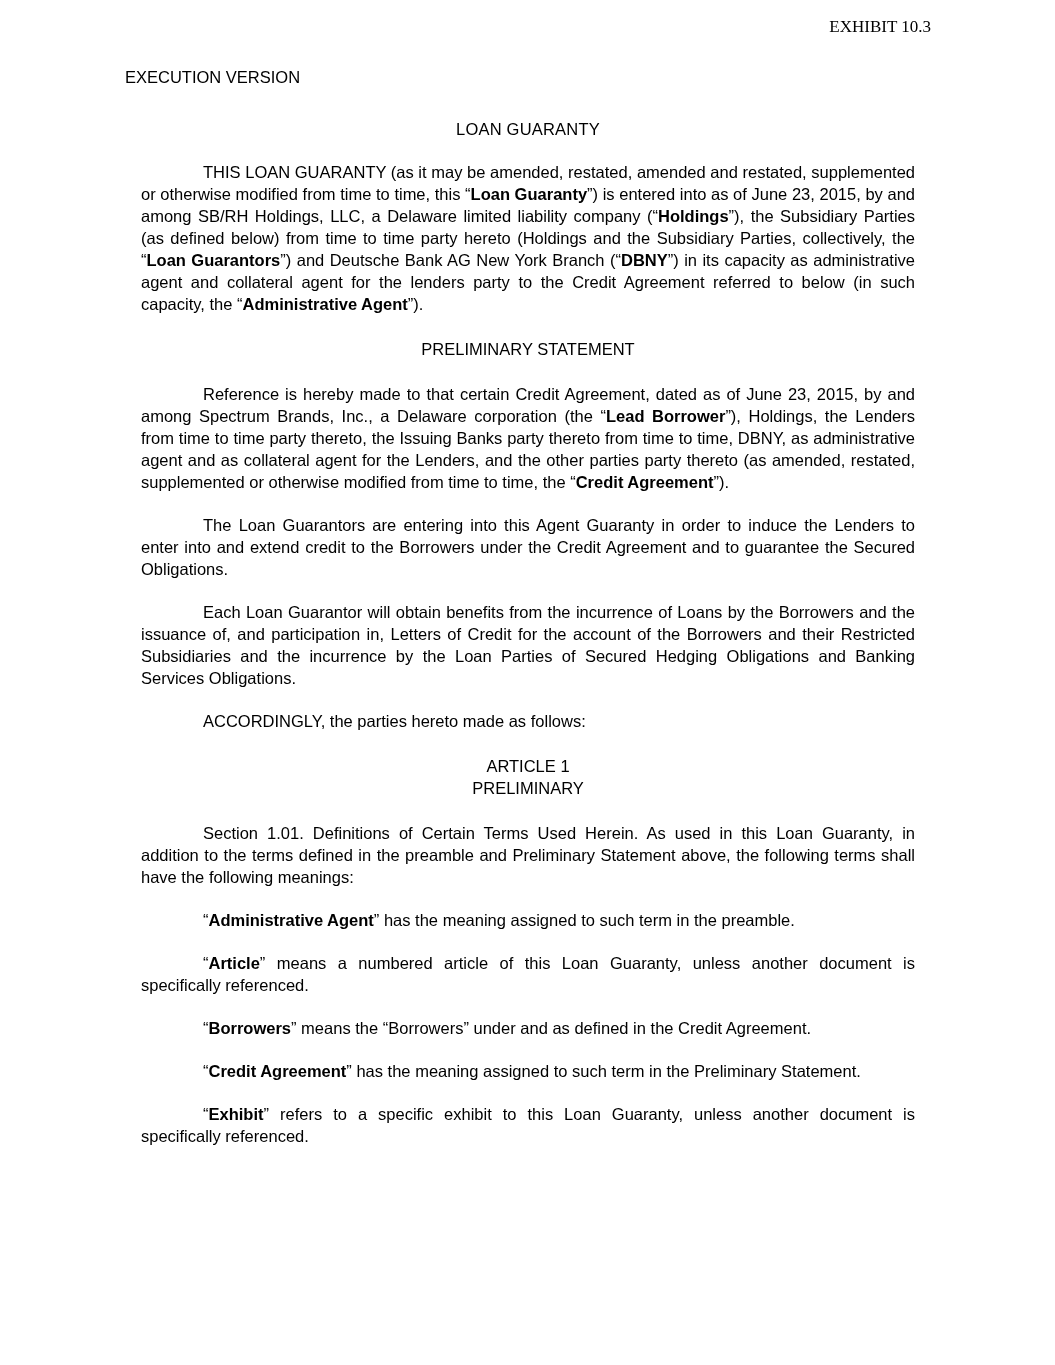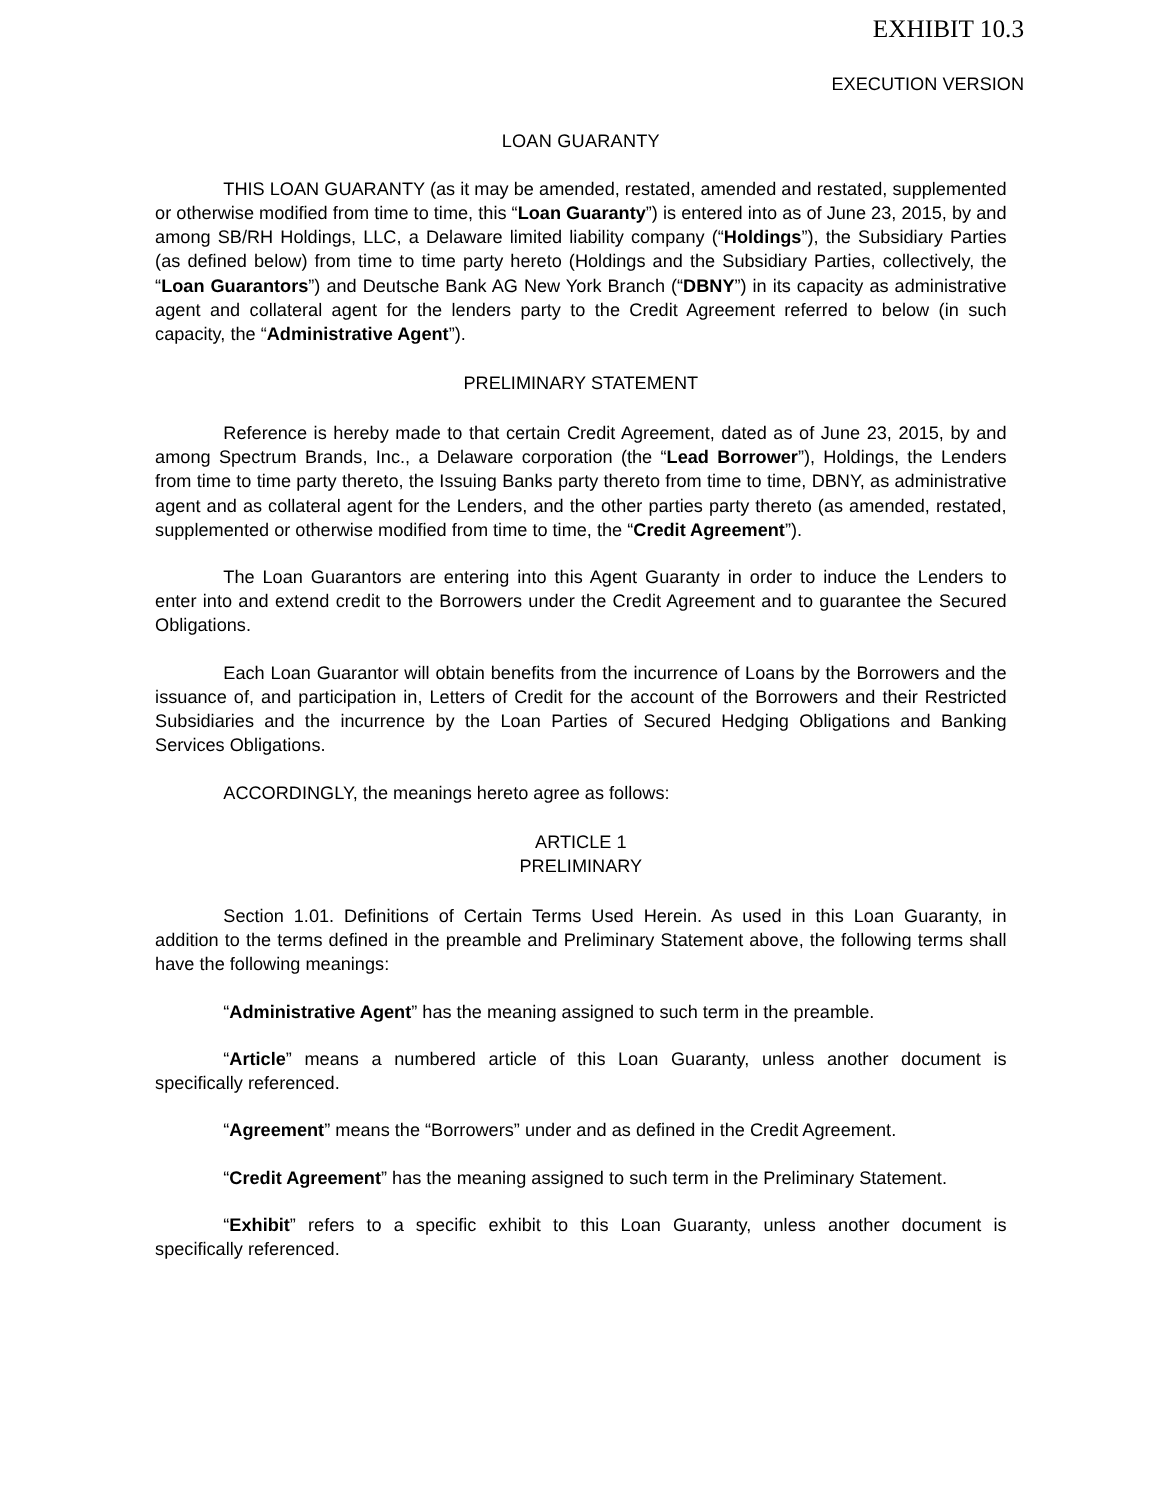--- a/index.html
+++ b/index.html
@@ -16,25 +16,25 @@
     padding: 16px 124px 40px 125px;
     font-family: "Liberation Sans", sans-serif;
     font-size: 16.5px;
     line-height: 22px;
     color: #000000;
     overflow: hidden;
   }
   .exhibit {
     text-align: right;
     font-family: "Liberation Serif", serif;
-    font-size: 23px;
+    font-size: 17px;
     margin-bottom: 28px;
   }
   .version {
-    text-align: right;
+    text-align: left;
     margin-bottom: 30px;
   }
   .title {
     text-align: center;
     margin-bottom: 2px;
     letter-spacing: 0.2px;
   }
   p.para {
     text-align: justify;
     text-indent: 62px;
@@ -55,25 +55,25 @@
   <div class="version">EXECUTION VERSION</div>
   <div class="title">LOAN GUARANTY</div>
   <div id="doc-body">
       <p class="para"><span>THIS LOAN GUARANTY (as it may be amended, restated, amended and restated, supplemented or otherwise modified from time to time, this “</span><span class="b">Loan Guaranty</span><span>”) is entered into as of June 23, 2015, by and among SB/RH Holdings, LLC, a Delaware limited liability company (“</span><span class="b">Holdings</span><span>”), the Subsidiary Parties (as defined below) from time to time party hereto (Holdings and the Subsidiary Parties, collectively, the “</span><span class="b">Loan Guarantors</span><span>”) and Deutsche Bank AG New York Branch (“</span><span class="b">DBNY</span><span>”) in its capacity as administrative agent and collateral agent for the lenders party to the Credit Agreement referred to below (in such capacity, the “</span><span class="b">Administrative Agent</span><span>”).</span></p>
       <div class="heading">
         <div>PRELIMINARY STATEMENT</div>
       </div>
       <p class="para"><span>Reference is hereby made to that certain Credit Agreement, dated as of June 23, 2015, by and among Spectrum Brands, Inc., a Delaware corporation (the “</span><span class="b">Lead Borrower</span><span>”), Holdings, the Lenders from time to time party thereto, the Issuing Banks party thereto from time to time, DBNY, as administrative agent and as collateral agent for the Lenders, and the other parties party thereto (as amended, restated, supplemented or otherwise modified from time to time, the “</span><span class="b">Credit Agreement</span><span>”).</span></p>
       <p class="para"><span>The Loan Guarantors are entering into this Agent Guaranty in order to induce the Lenders to enter into and extend credit to the Borrowers under the Credit Agreement and to guarantee the Secured Obligations.</span></p>
       <p class="para"><span>Each Loan Guarantor will obtain benefits from the incurrence of Loans by the Borrowers and the issuance of, and participation in, Letters of Credit for the account of the Borrowers and their Restricted Subsidiaries and the incurrence by the Loan Parties of Secured Hedging Obligations and Banking Services Obligations.</span></p>
-      <p class="para"><span>ACCORDINGLY, the meanings hereto agree as follows:</span></p>
+      <p class="para"><span>ACCORDINGLY, the parties hereto made as follows:</span></p>
       <div class="heading">
         <div>ARTICLE 1</div>
         <div>PRELIMINARY</div>
       </div>
       <p class="para"><span>Section 1.01. </span><span class="u">Definitions of Certain Terms Used Herein</span><span>. As used in this Loan Guaranty, in addition to the terms defined in the preamble and Preliminary Statement above, the following terms shall have the following meanings:</span></p>
       <p class="para"><span>“</span><span class="b">Administrative Agent</span><span>” has the meaning assigned to such term in the preamble.</span></p>
       <p class="para"><span>“</span><span class="b">Article</span><span>” means a numbered article of this Loan Guaranty, unless another document is specifically referenced.</span></p>
-      <p class="para"><span>“</span><span class="b">Agreement</span><span>” means the “Borrowers” under and as defined in the Credit Agreement.</span></p>
+      <p class="para"><span>“</span><span class="b">Borrowers</span><span>” means the “Borrowers” under and as defined in the Credit Agreement.</span></p>
       <p class="para"><span>“</span><span class="b">Credit Agreement</span><span>” has the meaning assigned to such term in the Preliminary Statement.</span></p>
       <p class="para"><span>“</span><span class="b">Exhibit</span><span>” refers to a specific exhibit to this Loan Guaranty, unless another document is specifically referenced.</span></p>
     </div>
 </div>
 
 </body></html>

